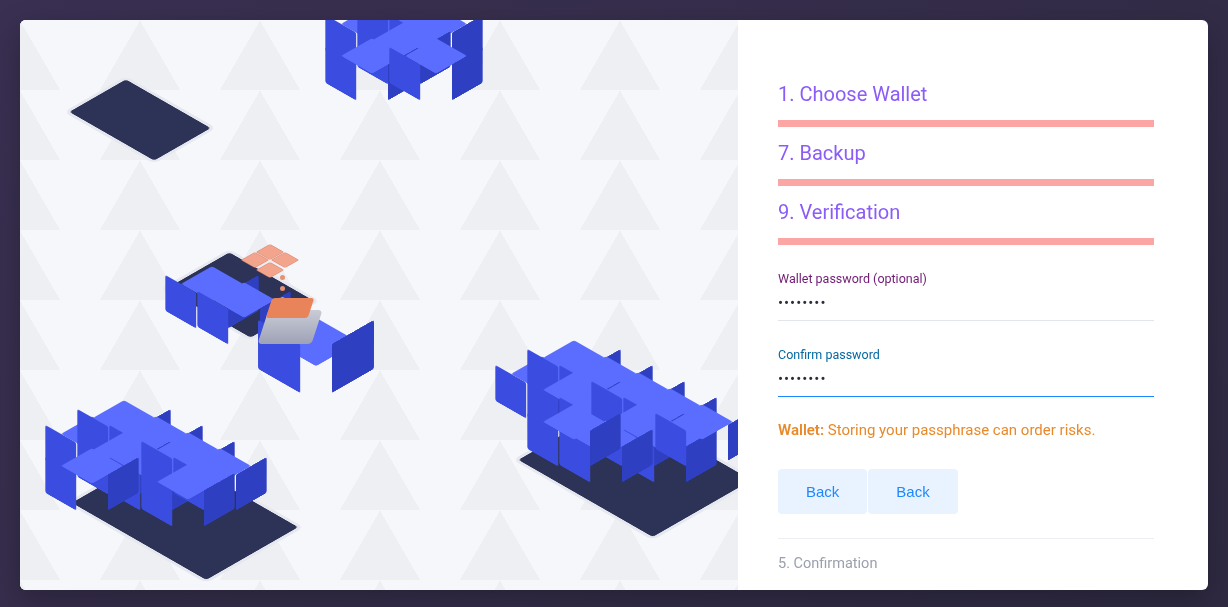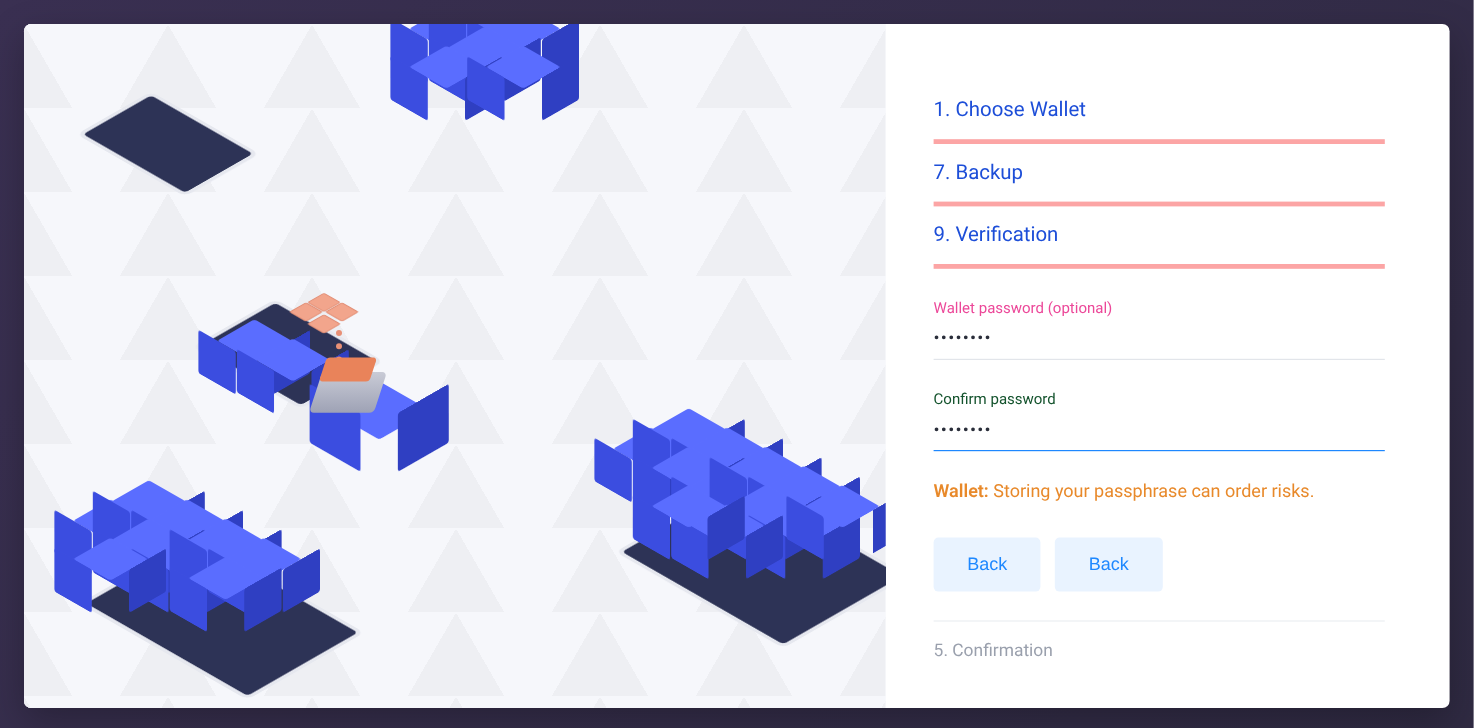--- a/index.html
+++ b/index.html
@@ -50,42 +50,42 @@
     line-height: 1.4;
     color: #6b7280;
   }
   .right {
     width: 470px;
     padding: 48px 54px 30px 40px;
     display: flex;
     flex-direction: column;
   }
   .step {
-    font-size: 17px;
-    color: #1d4ed8;
+    font-size: 20px;
+    color: #8b5cf6;
     padding: 14px 0;
-    border-bottom: 4px solid #fca5a5;
+    border-bottom: 7px solid #fca5a5;
   }
   .step:last-of-type { border-bottom: 1px solid #eceef2; }
   .step.active {
     font-size: 20px;
     font-weight: 700;
     color: #1f2430;
     padding: 20px 0 16px 0;
     border-bottom: none;
   }
   .form-area { padding-top: 12px; }
   .field { margin-top: 14px; }
   .field-label {
     font-size: 12.5px;
-    color: #ec4899;
+    color: #701a75;
     display: block;
     margin-bottom: 2px;
   }
-  .field-label.focused { color: #14532d; }
+  .field-label.focused { color: #0369a1; }
   .pwd-input {
     width: 100%;
     border: none;
     border-bottom: 1px solid #e2e5ea;
     font-size: 15px;
     padding: 6px 0 8px 0;
     outline: none;
     color: #2a2e3a;
     letter-spacing: 1px;
     background: transparent;
@@ -93,21 +93,21 @@
   }
   .warning {
     margin-top: 24px;
     font-size: 15px;
     color: #41454f;
   }
   .warning strong { color: #e8892a; font-weight: 600; }
   .warning span.msg { color: #e8892a; }
   .buttons {
     display: flex;
-    gap: 12px;
+    gap: 1px;
     margin-top: 30px;
     margin-bottom: 24px;
   }
   .btn {
     background: #e9f3ff;
     color: #1e88ff;
     border: none;
     border-radius: 4px;
     font-size: 15px;
     font-weight: 500;

